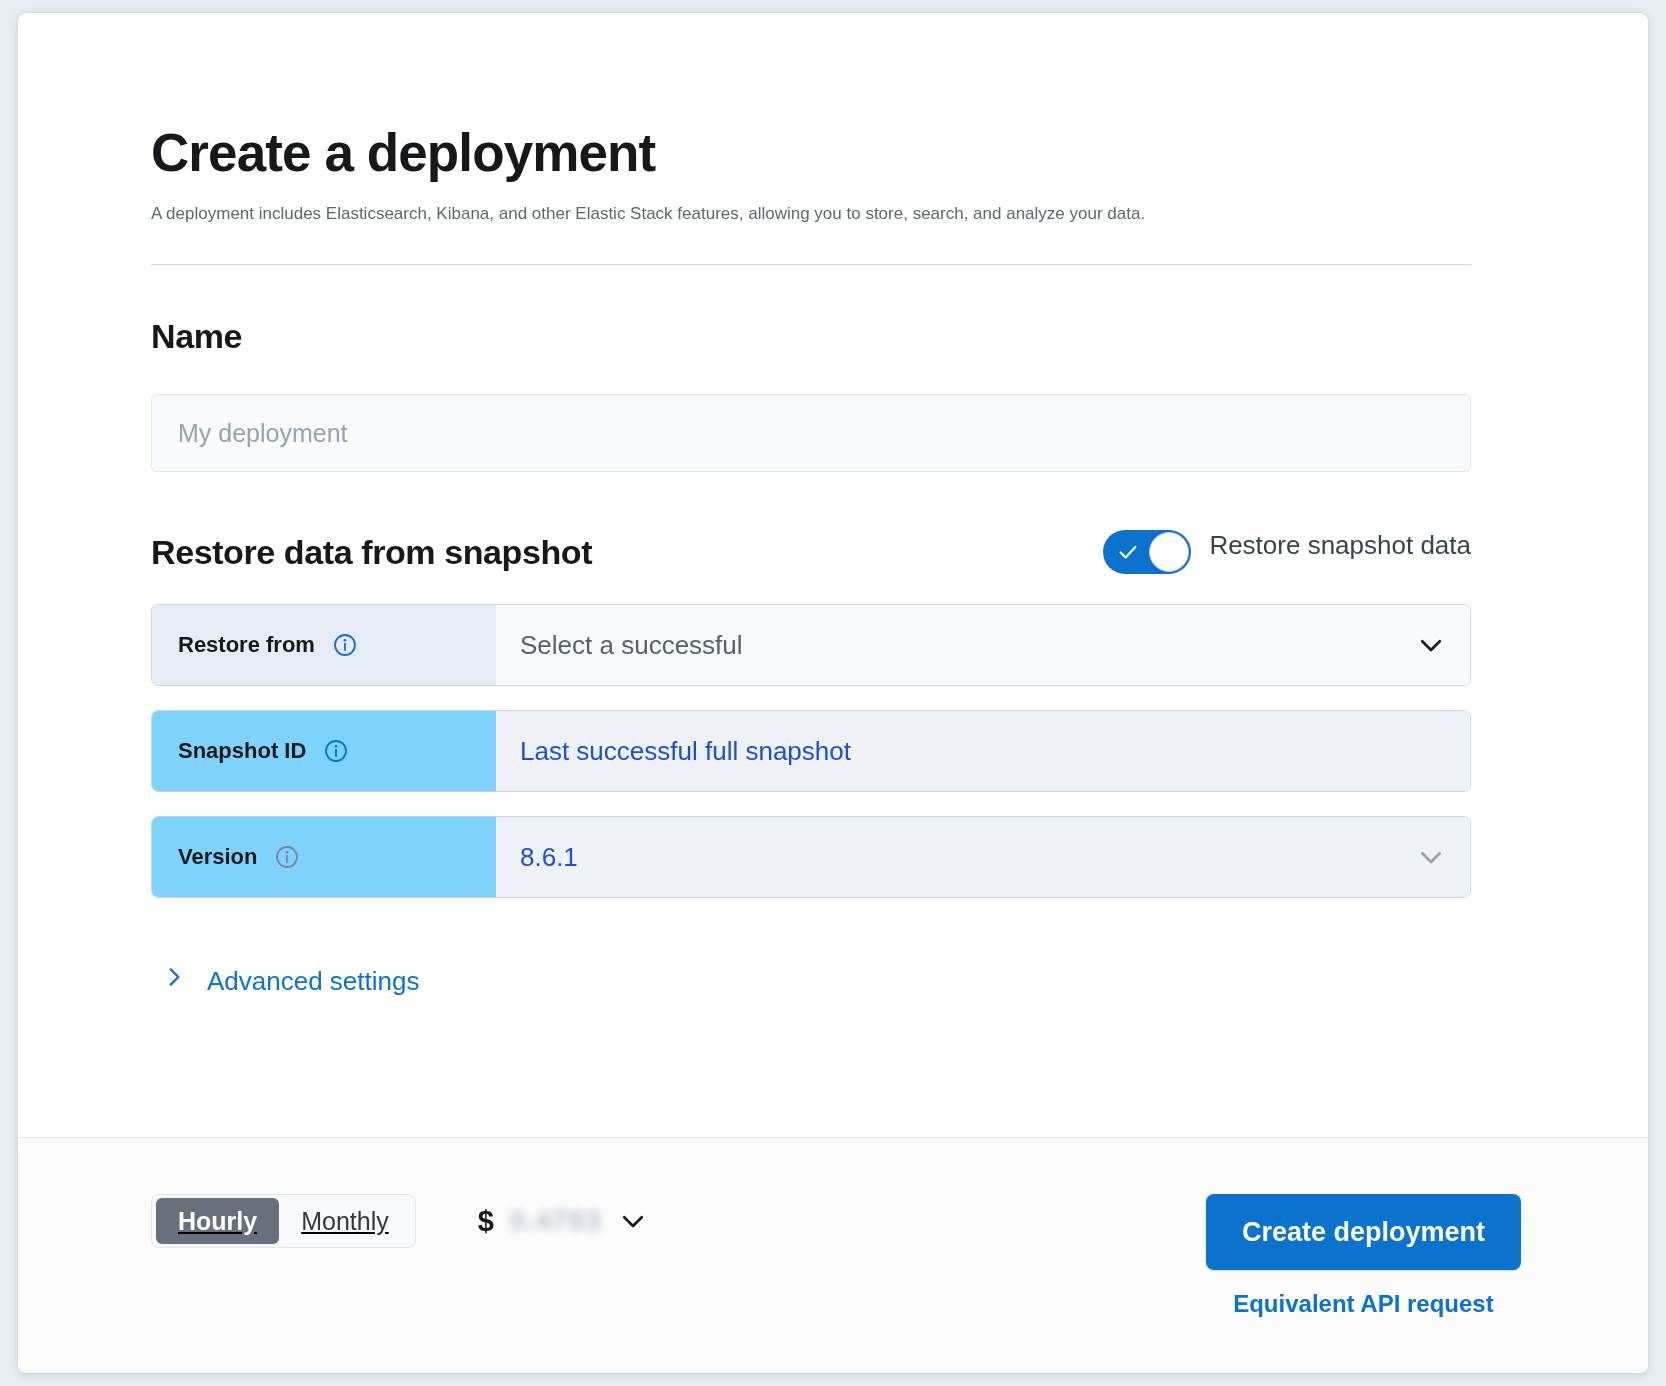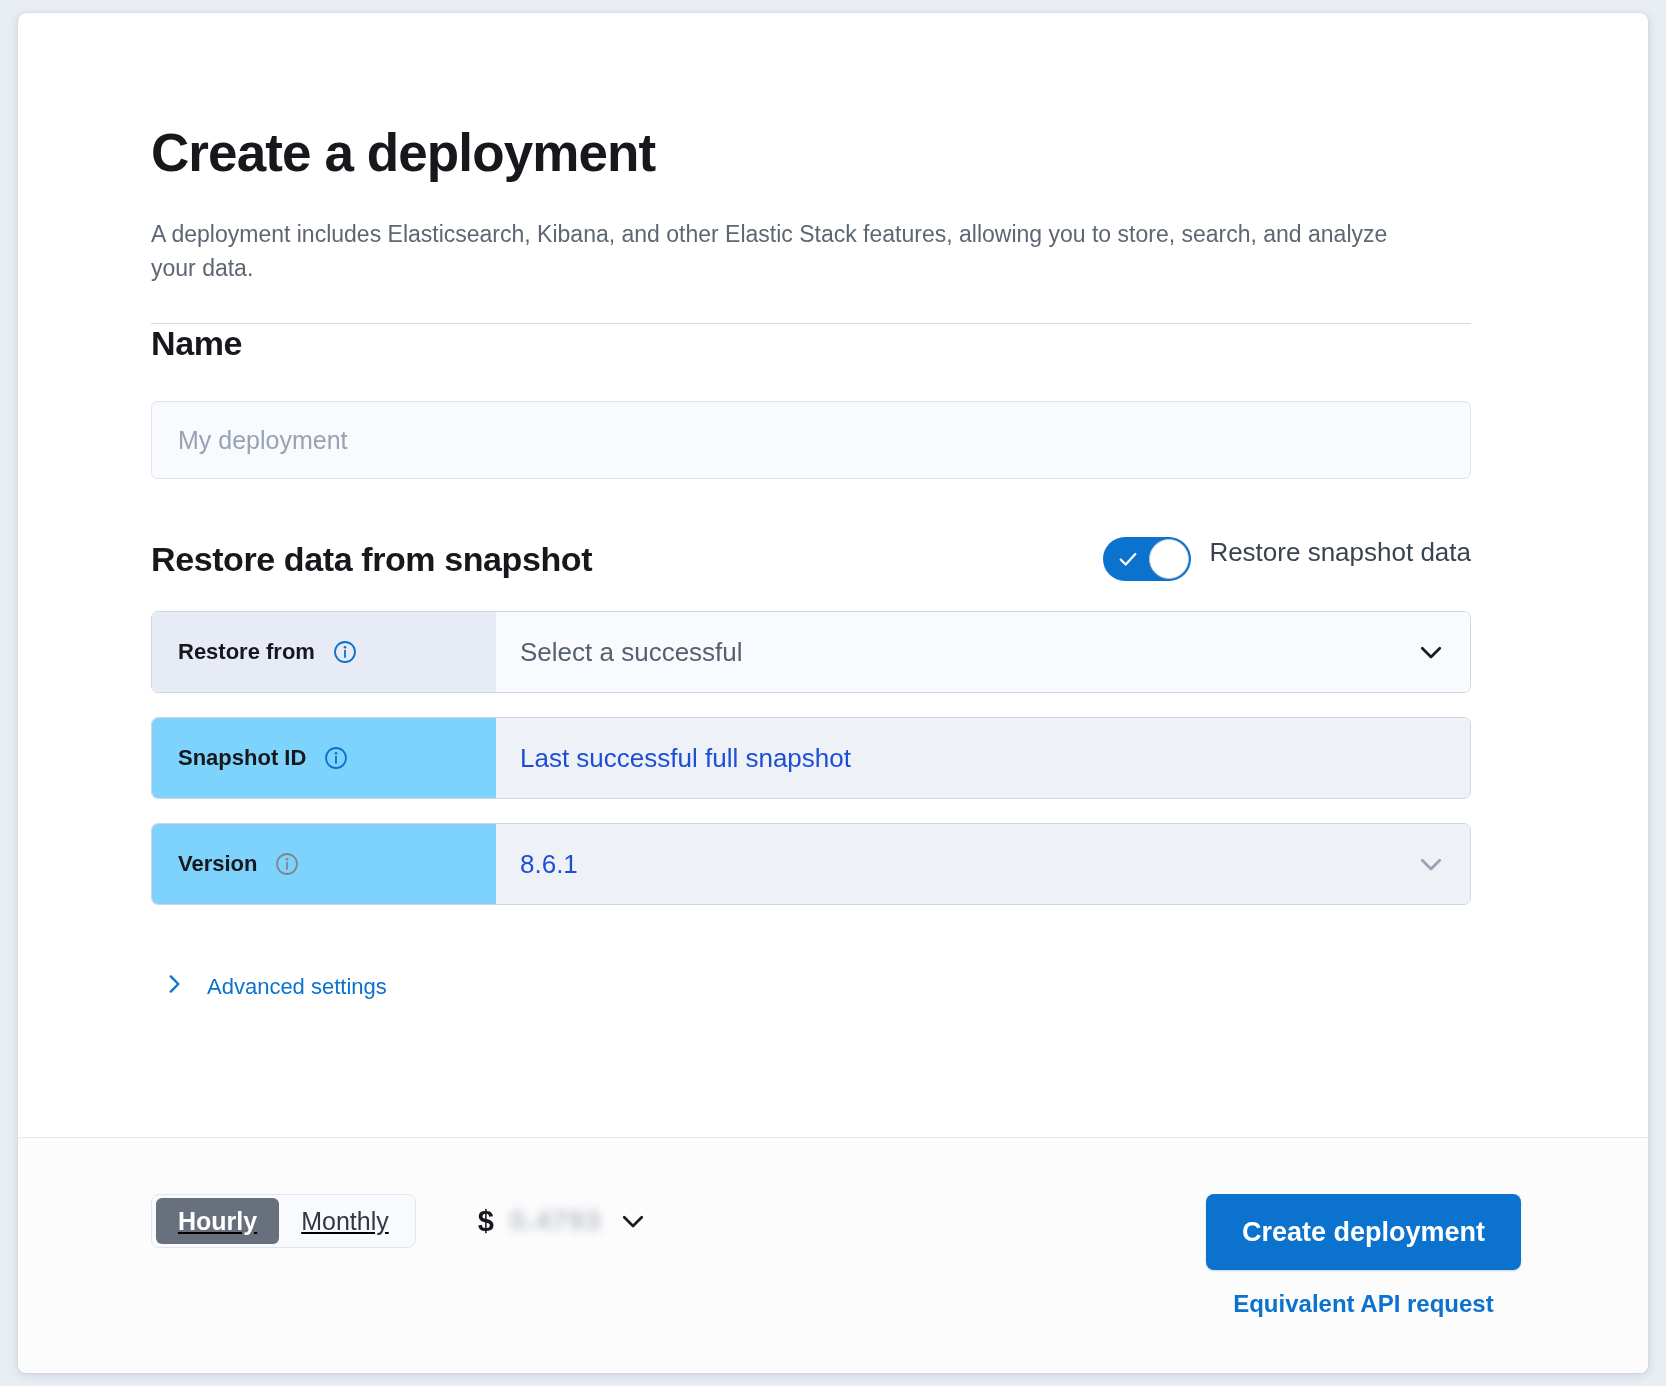--- a/index.html
+++ b/index.html
@@ -47,43 +47,43 @@
 
   h1.page-title {
     font-size: 53px;
     line-height: 1.06;
     font-weight: 700;
     color: #16181c;
     letter-spacing: -0.9px;
   }
 
   p.page-subtitle {
-    margin-top: 36px;
-    font-size: 23px;
+    margin-top: 20px;
+    font-size: 17px;
     line-height: 1.48;
     color: #5d6673;
     max-width: 1270px;
     font-weight: 400;
   }
 
   .divider {
     margin-top: 38px;
     height: 1px;
     background: #d3dae6;
     width: 1320px;
   }
 
   h2.section-title {
     font-size: 34px;
     font-weight: 700;
     color: #16181c;
     letter-spacing: -0.4px;
   }
 
-  .name-block { }
+  .name-block { margin-top: 52px; }
 
   .name-input {
     margin-top: 38px;
     width: 1320px;
     height: 78px;
     background: #f9fafd;
     border: 1px solid #e0e6f0;
     border-radius: 6px;
     box-shadow: 0 1px 0 rgba(0,0,0,0.02) inset;
     display: flex;
@@ -179,24 +179,24 @@
   .row-field.disabled { background: #eef1f6; color: #1d4ed8; }
   .row-field .value { flex: 1 1 auto; }
 
   .info-icon { display: inline-flex; width: 24px; height: 24px; }
 
   .chev { flex: 0 0 auto; display: inline-flex; }
 
   .advanced {
     margin-top: 66px;
     display: inline-flex;
-    align-items: center;
+    align-items: flex-end;
     gap: 20px;
     color: #0b72cd;
-    font-size: 22px;
+    font-size: 26px;
     cursor: pointer;
     padding-left: 10px;
   }
 
   .footer {
     flex: 0 0 auto;
     height: 236px;
     border-top: 1px solid #e3e8f0;
     background: #fcfcfd;
     display: flex;

